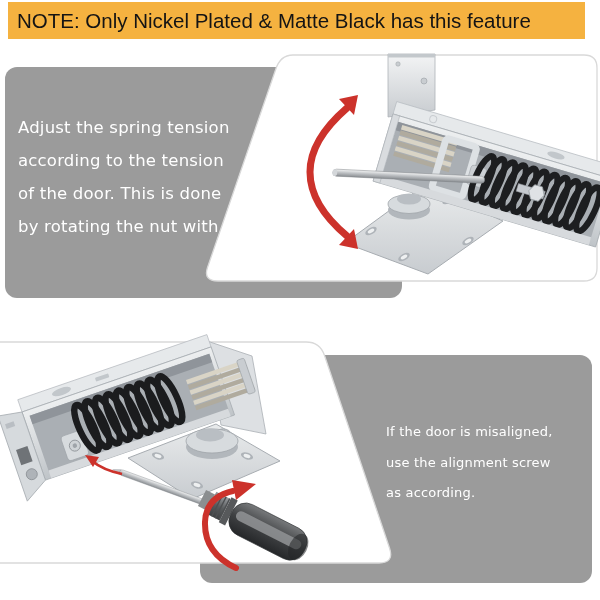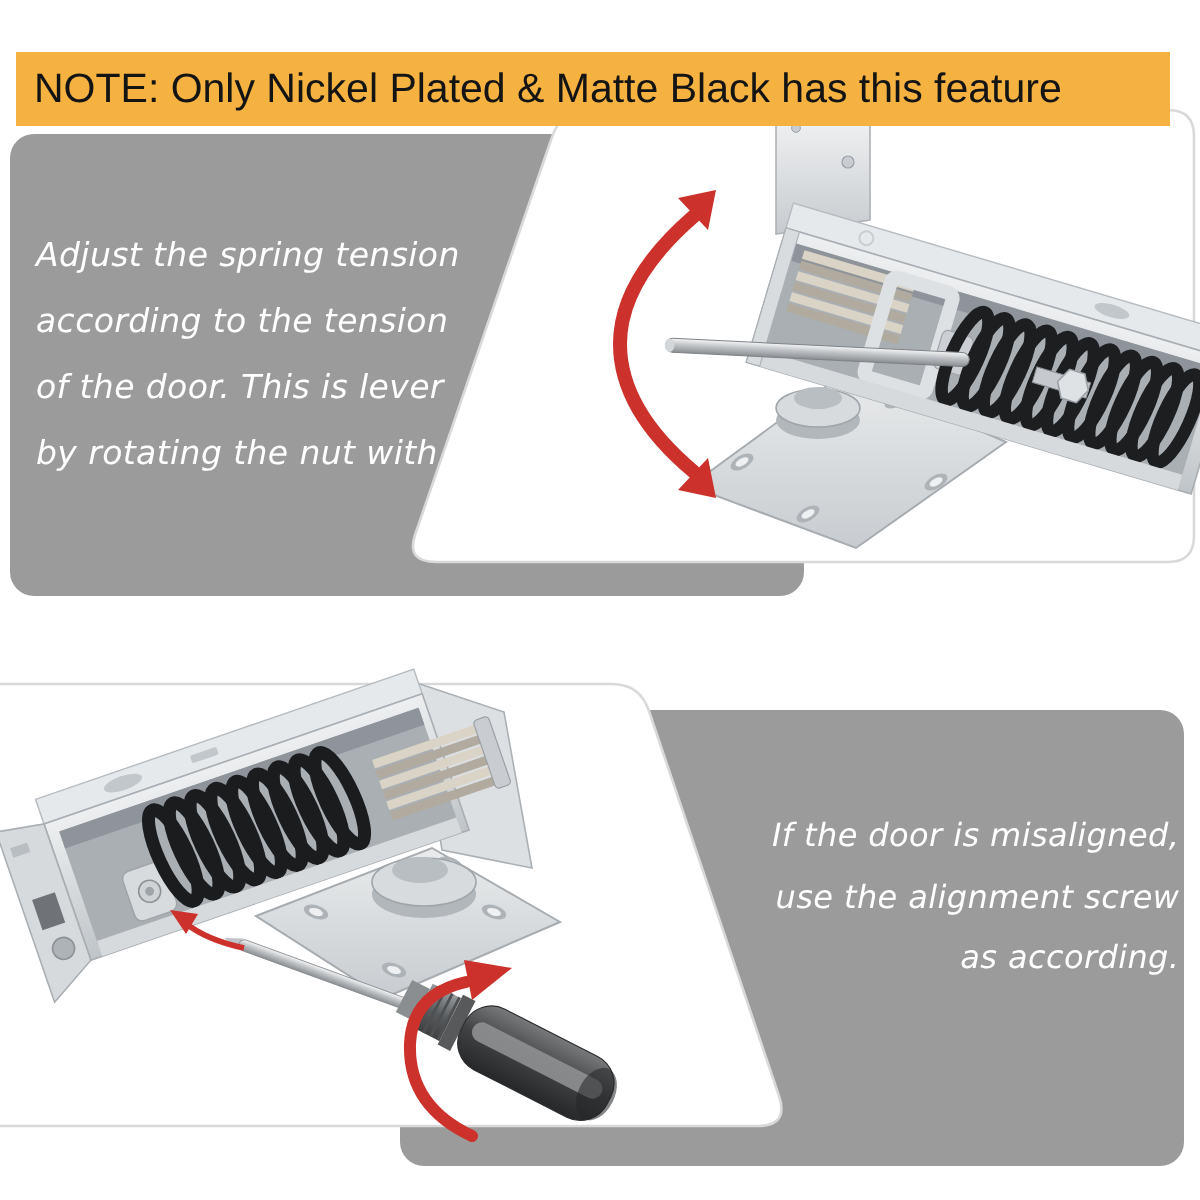--- a/index.html
+++ b/index.html
@@ -3,28 +3,28 @@
 <meta charset="utf-8">
 <style>
   :root{
     --banner-bg:#F5B240; --banner-text:#141414; --note-box:#9B9B9B;
     --note-text:#FFFFFF; --arrow-red:#CC322B; --card-border:#D9D9D9; --page-bg:#FFFFFF;
   }
   html,body{margin:0;padding:0;background:var(--page-bg);}
   .canvas{position:relative;width:600px;height:600px;background:var(--page-bg);
           overflow:hidden;font-family:"DejaVu Sans","Liberation Sans",sans-serif;}
   .scene{position:absolute;left:0;top:0;z-index:1;}
-  .banner{position:absolute;left:8px;top:26px;width:577px;height:37px;z-index:3;
+  .banner{position:absolute;left:8px;top:2px;width:577px;height:37px;z-index:3;
           background:var(--banner-bg);display:flex;align-items:center;
           font-family:"Liberation Sans",sans-serif;font-size:20.5px;color:var(--banner-text);
           padding-left:9px;box-sizing:border-box;white-space:nowrap;}
-  .note-text{position:absolute;z-index:3;color:var(--note-text);font-style:italic;}
+  .note-text{position:absolute;z-index:3;color:var(--note-text);}
   .note-text div{white-space:nowrap;}
   .note-top{left:18px;top:111px;font-size:16.5px;line-height:33px;letter-spacing:.2px;}
-  .note-bottom{left:386px;top:403px;font-size:16px;line-height:30.5px;letter-spacing:.2px;text-align:right;}
+  .note-bottom{left:386px;top:417px;font-size:13px;line-height:30.5px;letter-spacing:.2px;}
 </style>
 </head>
 <body>
 
 <div class="canvas">
 
   <div class="banner">
     <span>NOTE: Only Nickel Plated &amp; Matte Black has this feature</span>
   </div>
 
@@ -231,21 +231,21 @@
       <g style="fill:var(--arrow-red);stroke:var(--arrow-red)">
         <path d="M236 568 Q204 553 205 522 Q206 497 233 491" fill="none" stroke-width="6" stroke-linecap="round"></path>
         <polygon points="256,484 232,480 236,500" stroke="none"></polygon>
       </g>
     </g>
   </svg>
 
   <div class="note-text note-top">
     <div>Adjust the spring tension</div>
     <div>according to the tension</div>
-    <div>of the door. This is lever</div>
+    <div>of the door. This is done</div>
     <div>by rotating the nut with</div>
   </div>
 
   <div class="note-text note-bottom">
     <div>If the door is misaligned,</div>
     <div>use the alignment screw</div>
     <div>as according.</div>
   </div>
 
 </div>

